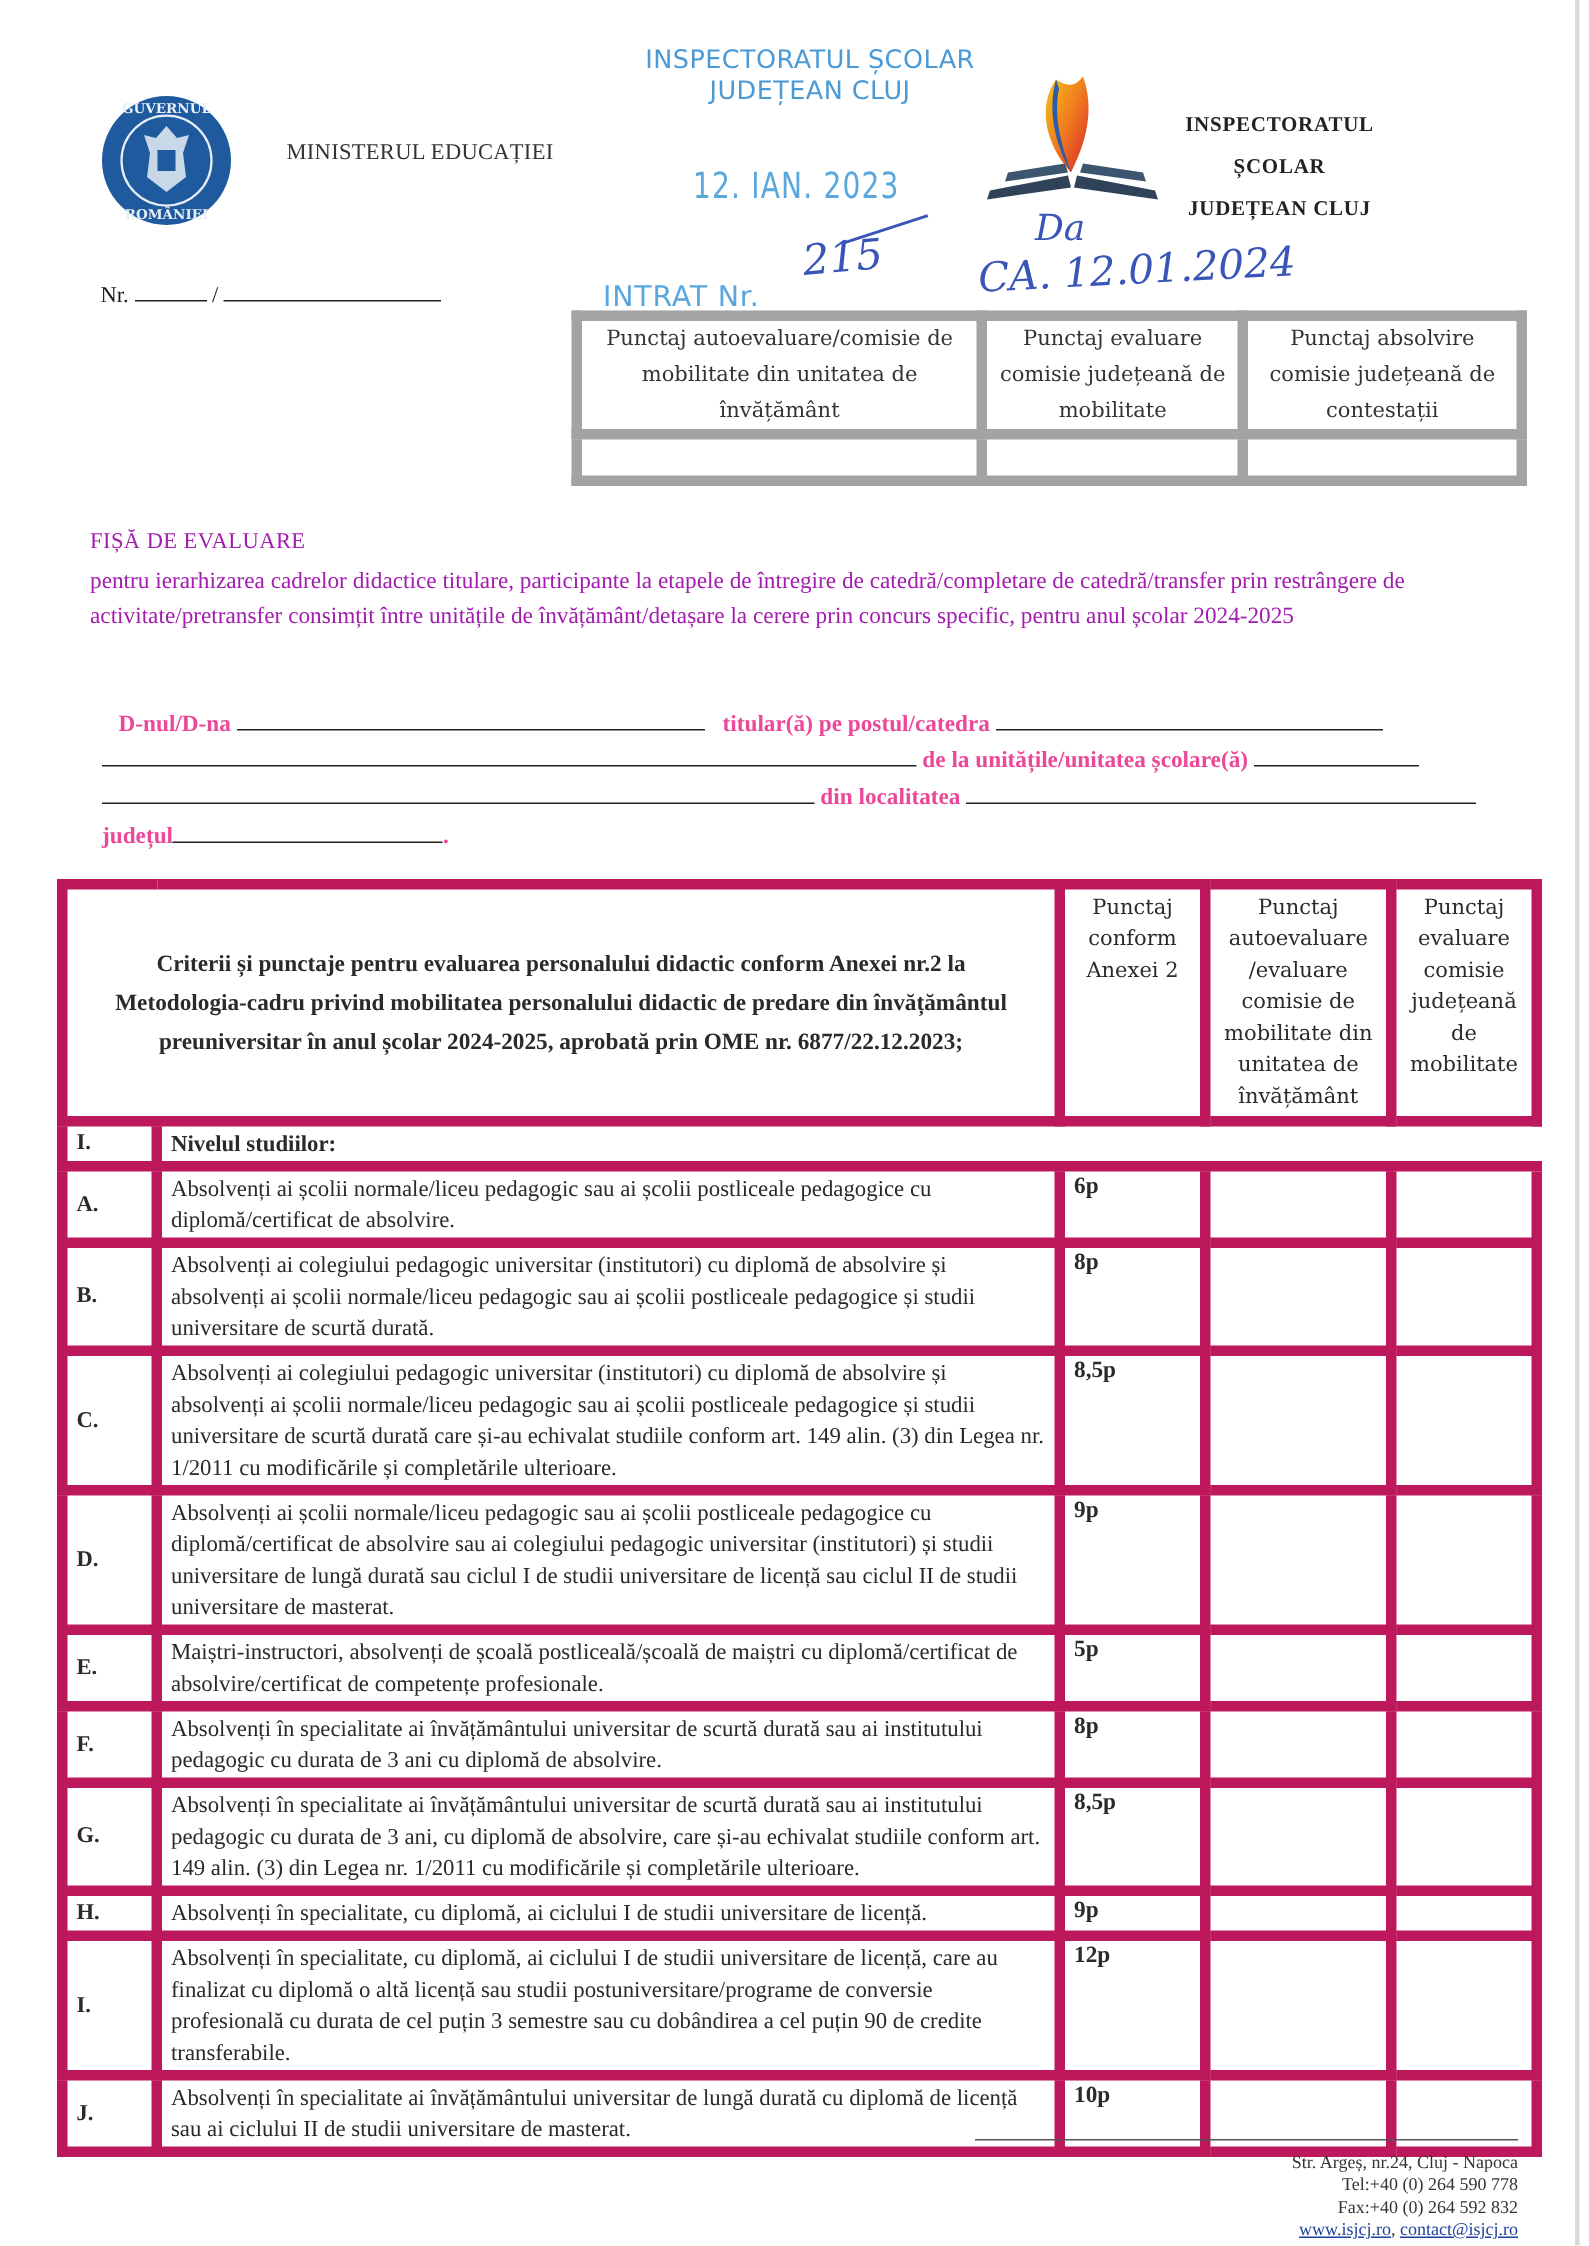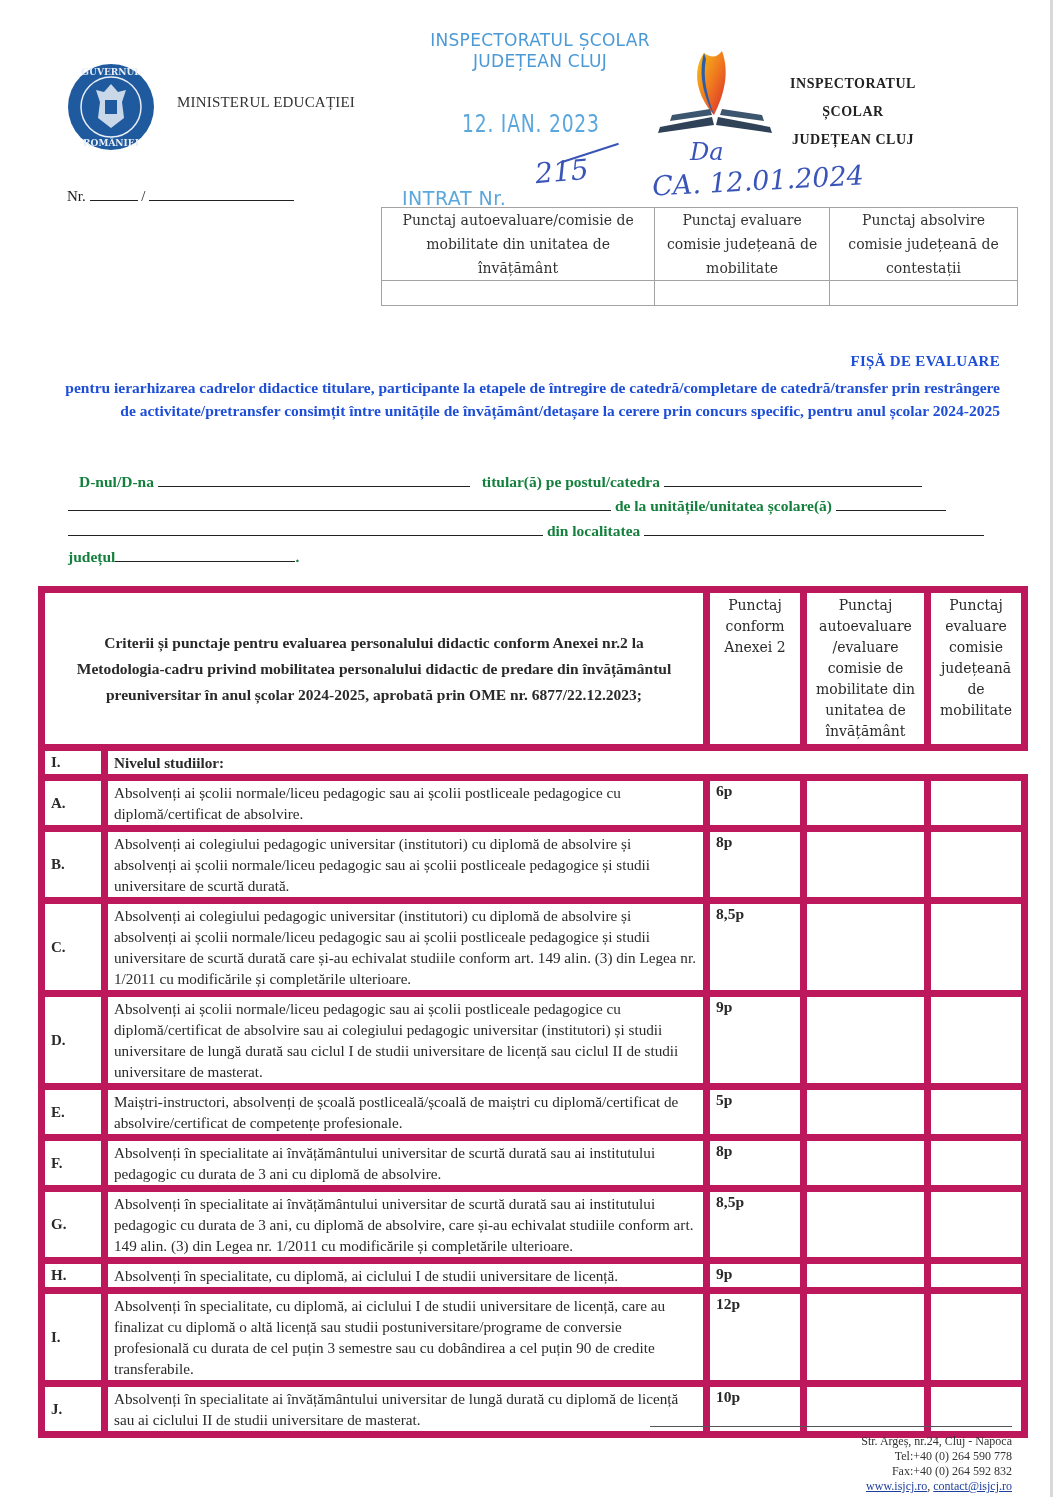--- a/index.html
+++ b/index.html
@@ -3,49 +3,49 @@
 <meta charset="utf-8">
 <style>
   html, body { margin: 0; padding: 0; background: #ffffff; }
   body { width: 1059px; height: 1497px; position: relative; overflow: hidden;
          font-family: "Liberation Serif", "DejaVu Serif", serif; color: #1a1a1a; }
   .abs { position: absolute; }
   .right-edge { position: absolute; left: 1050px; top: 0; width: 3px; height: 1497px; background: #d9d9d9; }
 
   
   .gov-logo { left: 66px; top: 62px; width: 90px; height: 90px; }
-  .ministry { left: 177px; top: 94px; font-size: 15px; letter-spacing: 0.2px; color: #333; }
+  .ministry { left: 191px; top: 94px; font-size: 15px; letter-spacing: 0.2px; color: #333; }
   .stamp-title { left: 410px; top: 30px; width: 260px; text-align: center; color: #4b9ad6;
                  font-family: "DejaVu Sans", sans-serif; font-size: 17px; line-height: 21px; letter-spacing: 0.3px; }
   .stamp-date { left: 462px; top: 110px; color: #5aa7dd; font-family: "DejaVu Sans", sans-serif;
                 font-size: 24px; transform: scaleX(0.78); transform-origin: left; letter-spacing: 1px; }
   .stamp-intrat { left: 402px; top: 187px; color: #5aa7dd; font-family: "DejaVu Sans", sans-serif; font-size: 19px; letter-spacing: 0.5px; }
   .hand { color: #3a55b8; font-family: "DejaVu Serif", serif; font-style: italic; }
   .hand-nr { left: 535px; top: 155px; font-size: 28px; transform: rotate(-5deg); }
   .hand-da { left: 690px; top: 138px; font-size: 24px; }
   .hand-ca { left: 652px; top: 165px; font-size: 27px; transform: rotate(-3deg); }
   .hand-line { left: 560px; top: 152px; width: 60px; height: 2px; background: #3a55b8; transform: rotate(-18deg); }
   .isj-logo { left: 652px; top: 45px; width: 130px; height: 95px; }
   .isj-name { left: 758px; top: 70px; font-size: 14px; font-variant: small-caps; font-weight: bold; line-height: 28px; text-align: center; color: #222; letter-spacing: 0.5px; width: 190px; }
 
   .nr-line { left: 67px; top: 186px; font-size: 15px; }
   .blank { display: inline-block; border-bottom: 1px solid #222; height: 14px; vertical-align: baseline; }
 
   
   table { border-collapse: collapse; }
   .score-top { left: 381px; top: 207px; width: 637px; font-family: "DejaVu Serif", serif; }
-  .score-top td { border: 1px solid #a3a3a3; text-align: center; font-size: 14px; line-height: 24px; color: #333; vertical-align: top; padding: 0 4px; }
+  .score-top td { border: 7px solid #a3a3a3; text-align: center; font-size: 14px; line-height: 24px; color: #333; vertical-align: top; padding: 0 4px; }
   .score-top tr.vals td { height: 24px; }
 
   
-  .title-block { left: 60px; top: 350px; width: 940px; text-align: right; font-weight: bold;
-                 font-family: "Liberation Serif", serif; font-size: 15.5px; line-height: 23px; color: #1d4ed8; }
+  .title-block { left: 60px; top: 350px; width: 940px; text-align: left; font-weight: normal;
+                 font-family: "Liberation Serif", serif; font-size: 15.5px; line-height: 23px; color: #a21caf; }
   .title-block .main { display: block; margin-bottom: 3px; font-size: 15px; letter-spacing: 0.3px; }
 
-  .fill-line { font-weight: bold; font-size: 15.5px; font-family: "Liberation Serif", serif; color: #15803d; }
+  .fill-line { font-weight: bold; font-size: 15.5px; font-family: "Liberation Serif", serif; color: #ec4899; }
 
   
   .criteria { left: 38px; top: 586px; width: 990px; font-family: "DejaVu Serif", serif; }
   .criteria td, .criteria th { border: 7px solid #be185d; font-size: 14px; color: #2a2a2a; vertical-align: top; }
   .criteria th { font-weight: normal; text-align: center; line-height: 21px; padding: 2px 2px; }
   .criteria th.crit-head { font-weight: bold; font-family: "Liberation Serif", serif; font-size: 15.5px; line-height: 26px; vertical-align: middle; padding: 6px 18px; }
   .criteria td.letter { width: 44px; text-align: left; font-weight: bold; padding: 2px 6px; font-family: "Liberation Serif", serif; font-size: 15px; vertical-align: middle; }
   .criteria td.text { padding: 1px 6px; line-height: 21px; font-family: "Liberation Serif", serif; font-size: 15.2px; }
   .criteria td.pts { width: 78px; padding: 1px 6px; font-weight: bold; font-family: "Liberation Serif", serif; font-size: 15.5px; }
   .criteria td.empty { width: 113px; }

